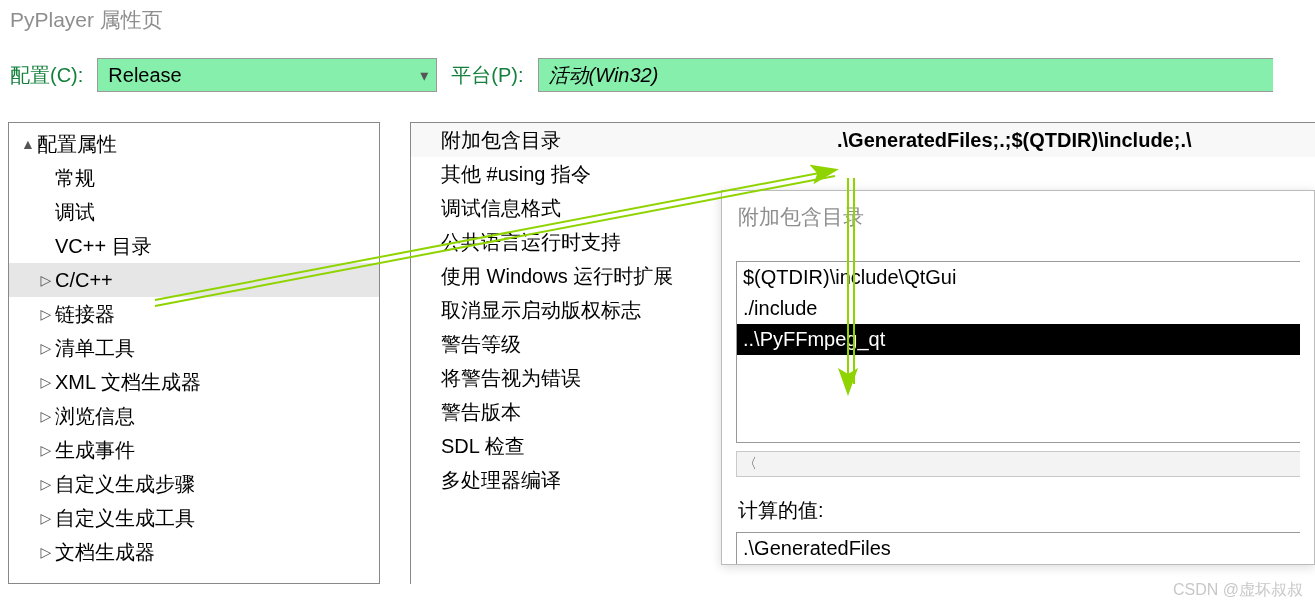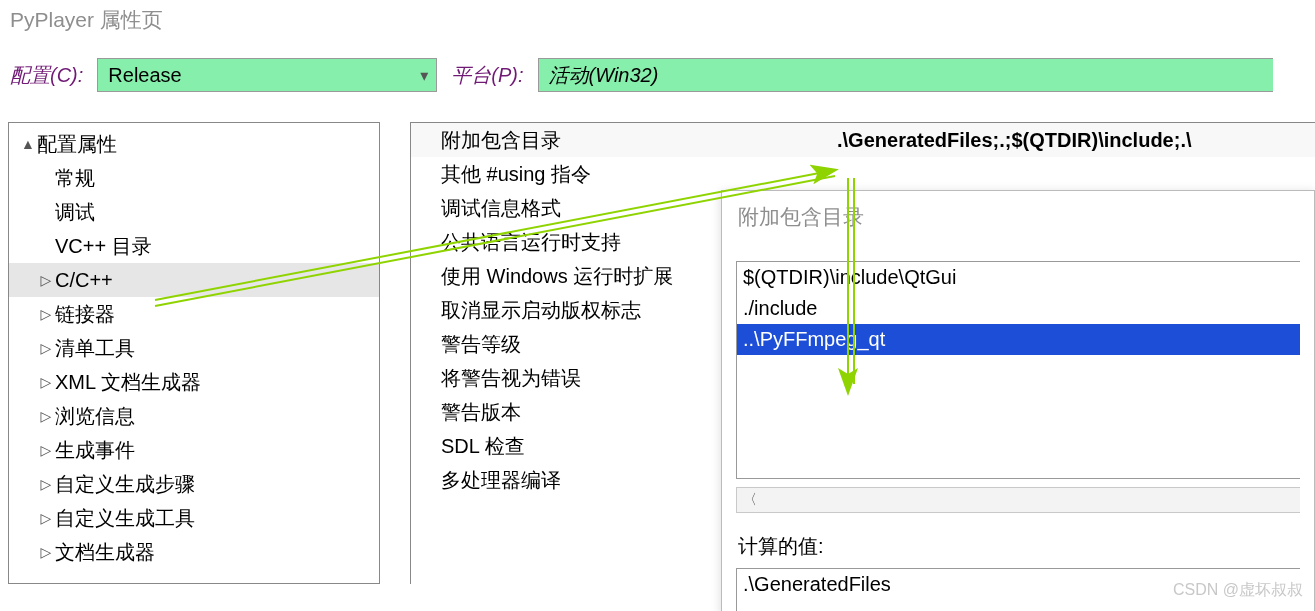--- a/index.html
+++ b/index.html
@@ -18,21 +18,21 @@
     padding: 6px 10px 16px 10px;
     color: #8e8e8e;
     font-size: 21px;
   }
   .toolbar {
     display: flex;
     align-items: center;
     gap: 14px;
     padding: 8px 10px 30px 10px;
   }
-  .toolbar label { color: #701a75; font-style: italic; }
+  .toolbar label { color: #15803d; }
   .combo {
     border: 1px solid #9a9a9a;
     height: 34px;
     display: flex;
     align-items: center;
     justify-content: space-between;
     padding: 0 8px 0 10px;
     background: #86efac;
   }
   .combo .chev { color: #555; font-size: 16px; }
@@ -88,27 +88,27 @@
     color: #8e8e8e;
     font-size: 21px;
     border-bottom: 0;
   }
   .popup-list {
     margin: 0 14px 8px 14px;
     border: 1px solid #999;
     border-right: none;
     font-size: 20px;
     line-height: 31px;
-    height: 218px;
+    height: 182px;
     overflow: hidden;
     position: relative;
     background: #fff;
   }
   .popup-list div { padding: 0 6px; white-space: nowrap; }
-  .popup-list .sel { background: #1d4ed8; color: #fff; }
+  .popup-list .sel { background: #000000; color: #fff; }
   .hscroll {
     margin: 0 14px 16px 14px;
     height: 26px;
     border: 1px solid #c9c9c9;
     background: #f3f3f3;
     display: flex;
     align-items: center;
     border-right: none;
   }
   .hscroll .btn {
@@ -117,21 +117,21 @@
     color:#555; font-size:14px;
   }
   .popup-sect-label { padding: 4px 16px; font-size: 20px; }
   .popup-calc {
     margin: 4px 14px 0 14px;
     border: 1px solid #999;
     border-right: none;
     border-bottom: none;
     padding: 4px 6px 0 6px;
     font-size: 20px;
-    height: 45px;
+    height: 32px;
     overflow: hidden;
     background: #fff;
   }
   .watermark {
     position: absolute;
     right: 12px;
     bottom: 10px;
     color: #c8c8c8;
     font-size: 16px;
   }

